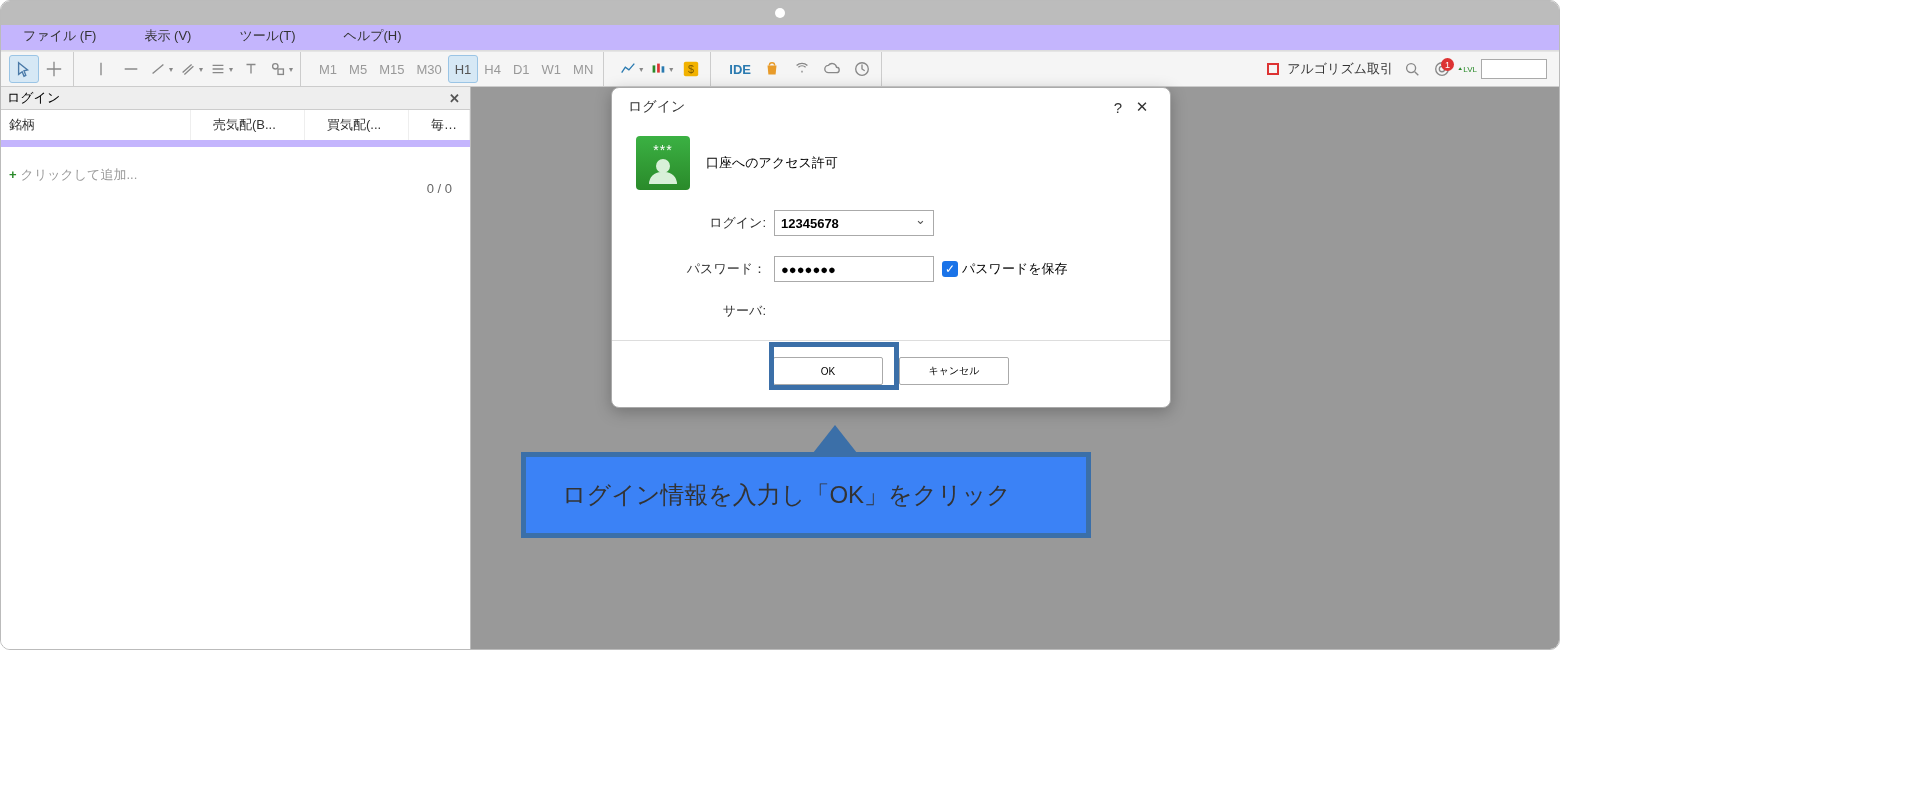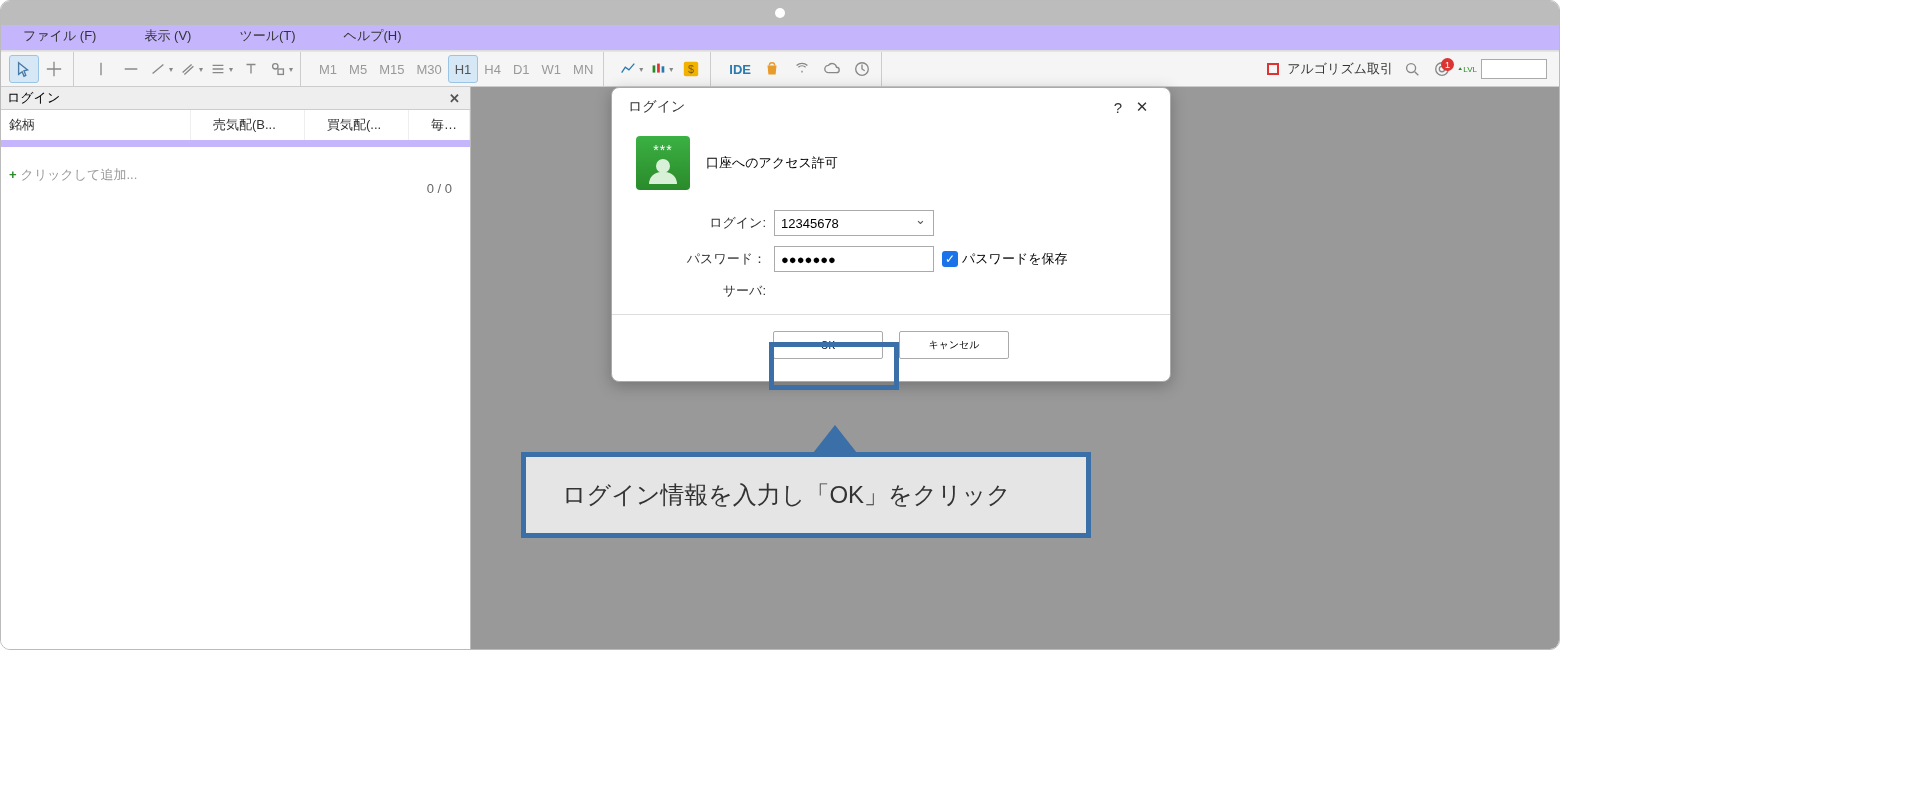--- a/index.html
+++ b/index.html
@@ -46,37 +46,37 @@
 .dialog { position: absolute; left: 140px; top: 0; width: 560px; background: #fff; border: 1px solid #aaa; border-radius: 8px; box-shadow: 0 4px 16px rgba(0,0,0,0.25); }
 .dlg-titlebar { display: flex; align-items: center; padding: 10px 16px; font-size: 14px; }
 .dlg-title { flex: 1; color: #333; }
 .dlg-help, .dlg-close { width: 24px; text-align: center; font-family: Arial; font-size: 15px; color: #333; }
 .dlg-body { padding: 10px 24px 16px 24px; }
 .dlg-top { display: flex; align-items: center; gap: 16px; margin-bottom: 20px; }
 .login-icon { width: 54px; height: 54px; background: linear-gradient(#3bb143,#2a8a2a); border-radius: 4px; display: flex; flex-direction: column; align-items: center; justify-content: center; color: #fff; font-size: 10px; }
 .login-icon .stars { font-size: 14px; letter-spacing: 1px; line-height: 1; }
 .login-icon .head { width: 14px; height: 14px; background: #d8f0d8; border-radius: 50%; margin-top: 2px; }
 .login-icon .body { width: 28px; height: 12px; background: #d8f0d8; border-radius: 14px 14px 0 0; margin-top: -1px; }
-.dlg-row { display: flex; align-items: center; margin: 10px 0; gap: 8px; }
+.dlg-row { display: flex; align-items: center; margin: 20px 0; gap: 8px; }
 .dlg-label { width: 130px; text-align: right; font-size: 13px; color: #333; }
-.dlg-input { height: 26px; border: 1px solid #aaa; padding: 0 6px; font-size: 13px; background: #fff; }
+.dlg-input { height: 26px; border: 1px solid #aaa; padding: 0 6px; font-size: 13px; background: #fff; font-weight: bold; }
 .combo { position: relative; }
 .combo::after { content: "⌄"; position: absolute; right: 8px; top: 2px; color: #555; pointer-events: none; }
 .chk { display: flex; align-items: center; gap: 4px; font-size: 13px; }
 .chk-box { width: 16px; height: 16px; background: #1a73e8; border-radius: 3px; color: #fff; display: flex; align-items: center; justify-content: center; font-size: 12px; }
 .dlg-sep { border-top: 1px solid #ddd; margin: 14px -24px 0 -24px; }
 .dlg-buttons { display: flex; justify-content: center; gap: 16px; padding: 16px 0 6px 0; }
 .dlg-btn { min-width: 110px; height: 28px; border: 1px solid #aaa; background: #fff; font-size: 10px; border-radius: 2px; }
 
 
 .ok-highlight { position: absolute; border: 5px solid #3b6fa8; pointer-events: none; }
 
 
 .callout-arrow { position: absolute; width: 0; height: 0; border-left: 22px solid transparent; border-right: 22px solid transparent; border-bottom: 28px solid #3b6fa8; }
-.callout-box { position: absolute; background: #e5e5e5; border: 5px solid #3b6fa8; padding: 22px 36px; font-size: 24px; color: #333; }
+.callout-box { position: absolute; background: #3b82f6; border: 5px solid #3b6fa8; padding: 22px 36px; font-size: 24px; color: #333; }
 
 
 svg.ico { width: 18px; height: 18px; stroke: #888; fill: none; stroke-width: 1.5; }
 svg.ico.color { stroke: none; }
 </style>
 </head>
 <body>
 
 <div class="window-frame">
 

